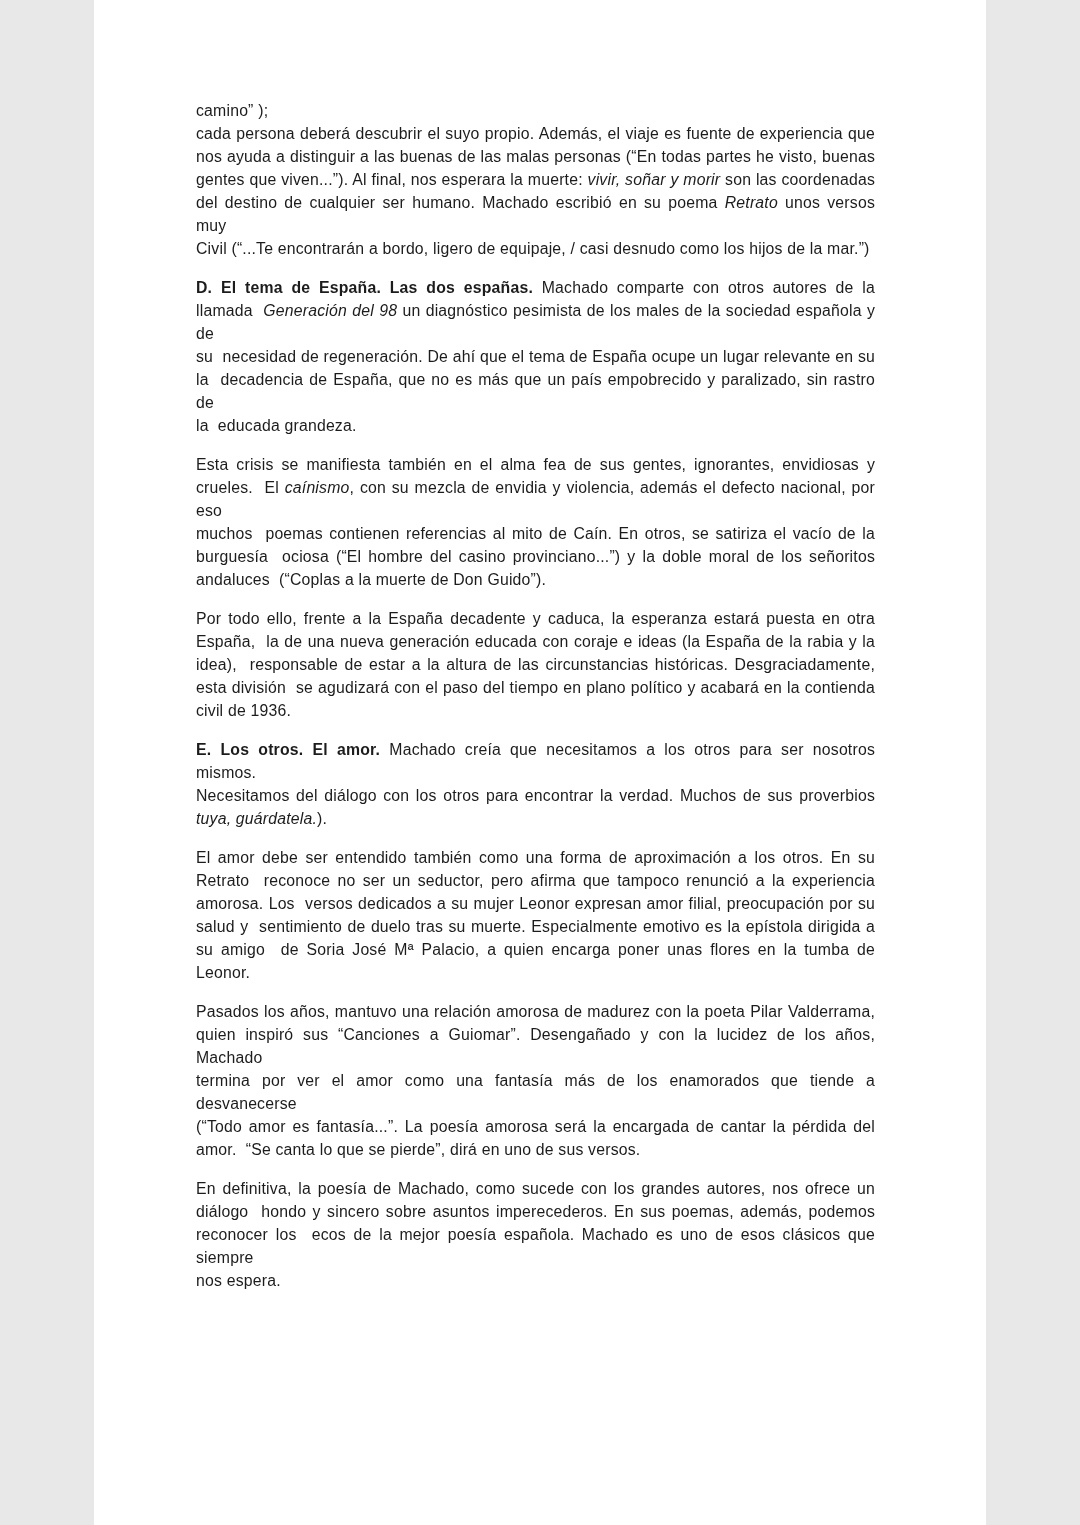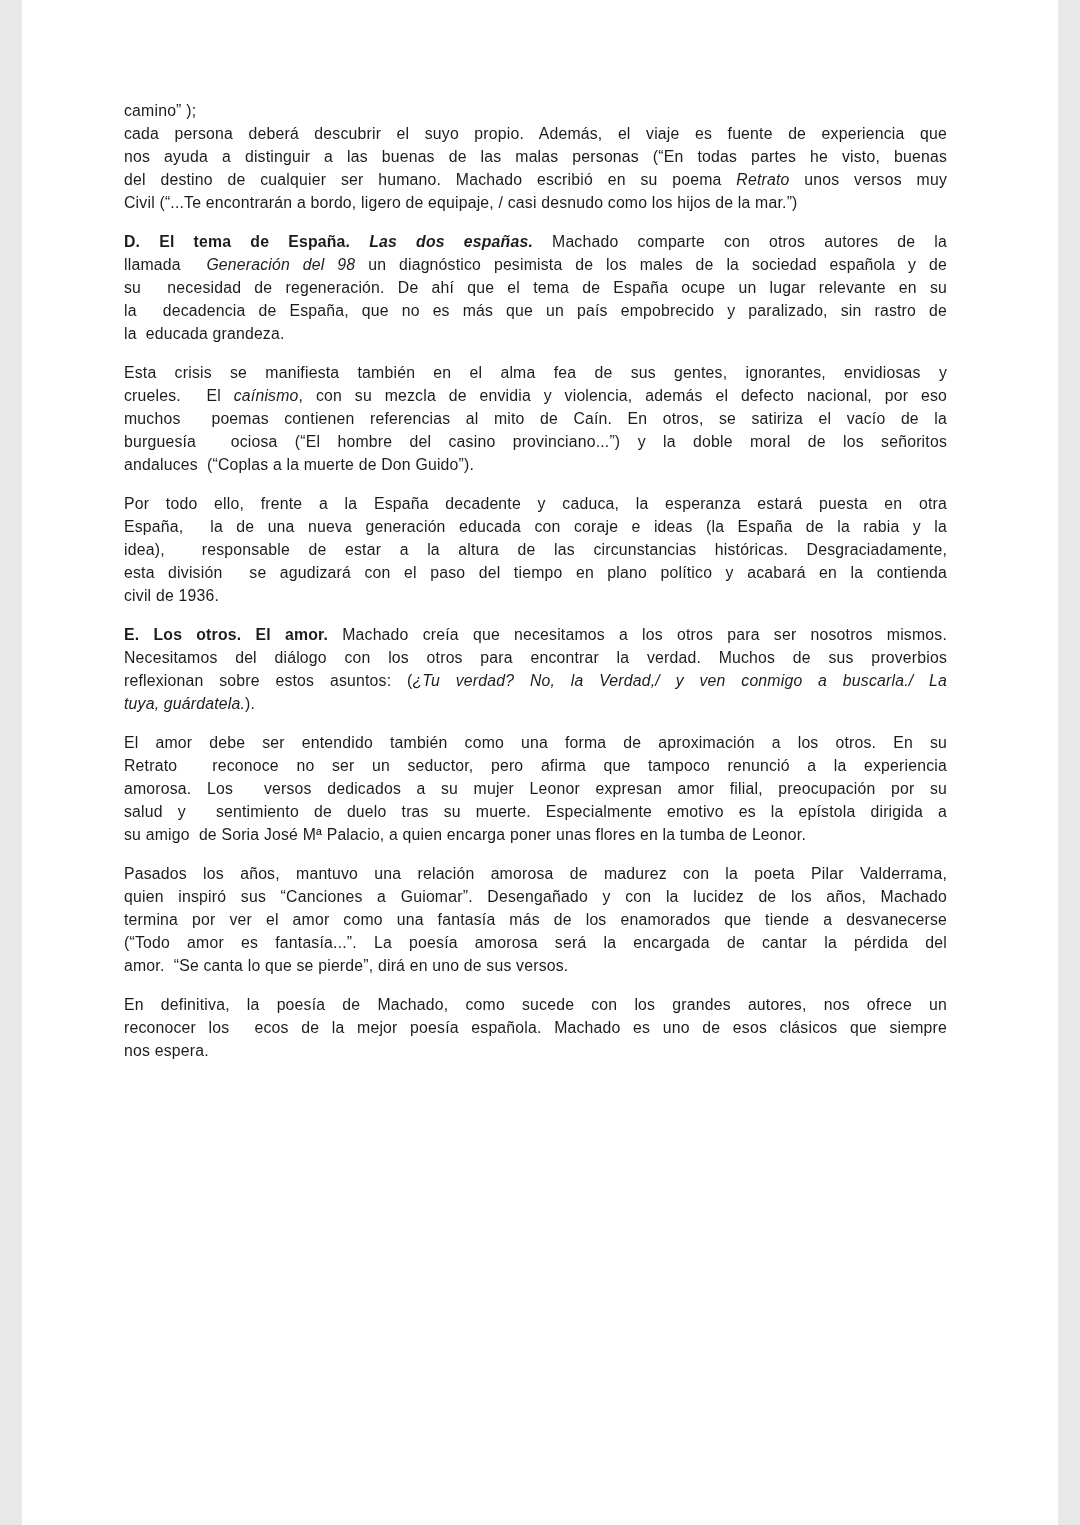--- a/index.html
+++ b/index.html
@@ -1,50 +1,51 @@
 <!DOCTYPE html>
 <html lang="es"><head>
 <meta charset="utf-8">
 <title>Documento</title>
 <style>
   html, body { margin: 0; padding: 0; background: #e8e8e8; }
   .page {
     position: relative;
-    width: 1036px;
+    width: 892px;
     height: 1525px;
     margin: 0 auto;
     background: #ffffff;
     box-sizing: border-box;
     padding: 99px 111px 0 102px;
     font-family: "Liberation Sans", "DejaVu Sans", sans-serif;
     font-size: 15.8px;
     line-height: 23px;
     color: #1c1c1c;
     letter-spacing: 0.2px;
     overflow: hidden;
   }
   .paragraph { margin: 0 0 16px 0; }
   .line {
     white-space: pre-wrap;
     text-align: justify;
   }
   .line.just { text-align-last: justify; }
   .b  { font-weight: bold; }
   .i  { font-style: italic; }
-  .bi { font-weight: bold; font-style: italic; }
+  .bi { font-weight: bold; }
 </style>
 </head>
 <body>
 
 <div class="page">
   <div style="color: rgb(28, 28, 28);">
       <div class="paragraph">
         <div class="line"><span>camino” );</span></div>
         <div class="line just"><span>cada persona deberá descubrir el suyo propio. Además, el viaje es fuente de experiencia que</span></div>
         <div class="line just"><span>nos ayuda a distinguir a las buenas de las malas personas (“En todas partes he visto, buenas</span></div>
+        <div class="line just"><span>gentes que viven...”). Al final, nos esperara la muerte: </span><span class="i">vivir, soñar y morir</span><span> son las coordenadas</span></div>
         <div class="line just"><span>del destino de cualquier ser humano. Machado escribió en su poema </span><span class="i">Retrato</span><span> unos versos muy</span></div>
         <div class="line"><span>Civil (“...Te encontrarán a bordo, ligero de equipaje, / casi desnudo como los hijos de la mar.”)</span></div>
       </div>
       <div class="paragraph">
         <div class="line just"><span class="b">D. El tema de España. </span><span class="bi">Las dos españas.</span><span> Machado comparte con otros autores de la</span></div>
         <div class="line just"><span>llamada  </span><span class="i">Generación del 98</span><span> un diagnóstico pesimista de los males de la sociedad española y de</span></div>
         <div class="line just"><span>su  necesidad de regeneración. De ahí que el tema de España ocupe un lugar relevante en su</span></div>
         <div class="line just"><span>la  decadencia de España, que no es más que un país empobrecido y paralizado, sin rastro de</span></div>
         <div class="line"><span>la  educada grandeza.</span></div>
       </div>
@@ -58,36 +59,36 @@
       <div class="paragraph">
         <div class="line just"><span>Por todo ello, frente a la España decadente y caduca, la esperanza estará puesta en otra</span></div>
         <div class="line just"><span>España,  la de una nueva generación educada con coraje e ideas (la España de la rabia y la</span></div>
         <div class="line just"><span>idea),  responsable de estar a la altura de las circunstancias históricas. Desgraciadamente,</span></div>
         <div class="line just"><span>esta división  se agudizará con el paso del tiempo en plano político y acabará en la contienda</span></div>
         <div class="line"><span>civil de 1936.</span></div>
       </div>
       <div class="paragraph">
         <div class="line just"><span class="b">E. Los otros. El amor.</span><span> Machado creía que necesitamos a los otros para ser nosotros mismos.</span></div>
         <div class="line just"><span>Necesitamos del diálogo con los otros para encontrar la verdad. Muchos de sus proverbios</span></div>
-        <div class="line just"><span>reflexionan sobre estos asuntos: (</span><span class="i">¿Tu verdad? No, la Verdad,/ y ven conmigo a buscarla./ La</span></div>
         <div class="line"><span class="i">tuya, guárdatela.</span><span>).</span></div>
       </div>
       <div class="paragraph">
         <div class="line just"><span>El amor debe ser entendido también como una forma de aproximación a los otros. En su</span></div>
         <div class="line just"><span>Retrato  reconoce no ser un seductor, pero afirma que tampoco renunció a la experiencia</span></div>
         <div class="line just"><span>amorosa. Los  versos dedicados a su mujer Leonor expresan amor filial, preocupación por su</span></div>
         <div class="line just"><span>salud y  sentimiento de duelo tras su muerte. Especialmente emotivo es la epístola dirigida a</span></div>
         <div class="line"><span>su amigo  de Soria José Mª Palacio, a quien encarga poner unas flores en la tumba de Leonor.</span></div>
       </div>
       <div class="paragraph">
         <div class="line just"><span>Pasados los años, mantuvo una relación amorosa de madurez con la poeta Pilar Valderrama,</span></div>
         <div class="line just"><span>quien inspiró sus “Canciones a Guiomar”. Desengañado y con la lucidez de los años, Machado</span></div>
         <div class="line just"><span>termina por ver el amor como una fantasía más de los enamorados que tiende a desvanecerse</span></div>
         <div class="line just"><span>(“Todo amor es fantasía...”. La poesía amorosa será la encargada de cantar la pérdida del</span></div>
         <div class="line"><span>amor.  “Se canta lo que se pierde”, dirá en uno de sus versos.</span></div>
       </div>
       <div class="paragraph">
         <div class="line just"><span>En definitiva, la poesía de Machado, como sucede con los grandes autores, nos ofrece un</span></div>
+        <div class="line just"><span>diálogo  hondo y sincero sobre asuntos imperecederos. En sus poemas, además, podemos</span></div>
         <div class="line just"><span>reconocer los  ecos de la mejor poesía española. Machado es uno de esos clásicos que siempre</span></div>
         <div class="line"><span>nos espera.</span></div>
       </div>
     </div>
 </div>
 
 </body></html>

